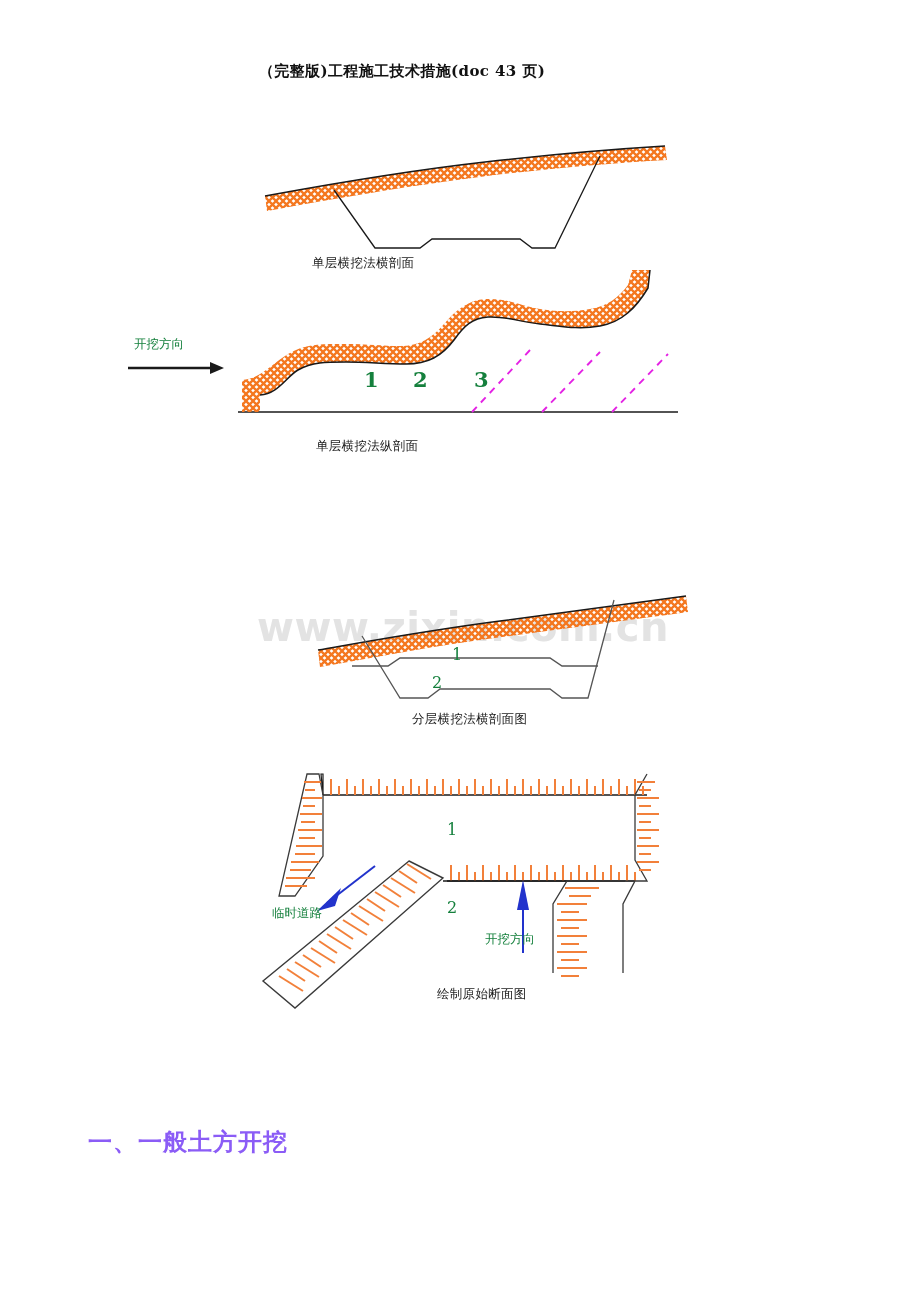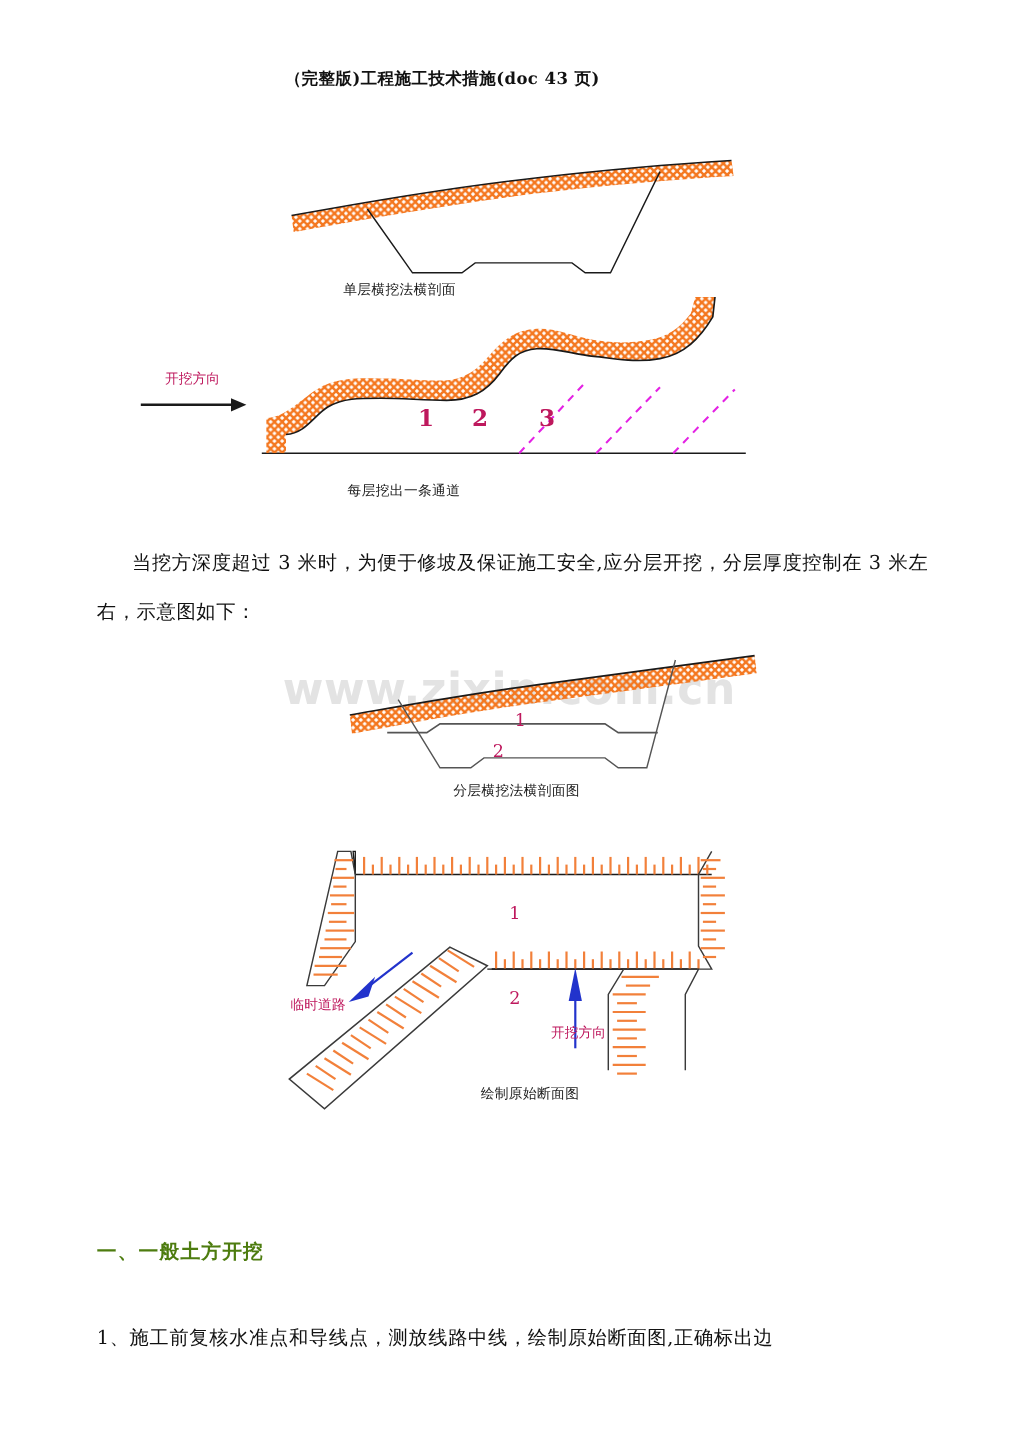--- a/index.html
+++ b/index.html
@@ -46,46 +46,45 @@
     letter-spacing: 0.6px;
     white-space: nowrap;
   }
   .para.wrap {
     white-space: normal;
   }
 
   .heading-bold {
     position: absolute;
     font-family: Liberation Mono, monospace;
-    font-size: 18px;
+    font-size: 24px;
     font-weight: bold;
-    color: #4d7c0f;
+    color: #8b5cf6;
     letter-spacing: 1px;
     white-space: nowrap;
   }
 
   
   .figure {
     position: absolute;
   }
   .fig-caption {
     position: absolute;
     font-family: Liberation Mono, monospace;
     font-size: 12.5px;
     color: #1a1a1a;
     white-space: nowrap;
     letter-spacing: 0.3px;
   }
   .fig-label {
     position: absolute;
     font-family: "DejaVu Serif", "Liberation Serif", serif;
     font-size: 16px;
-    color: #be185d;
+    color: #15803d;
     white-space: nowrap;
-    margin-left: 16px;
   }
   .fig-label.big {
     font-size: 21px;
     font-weight: bold;
   }
   .fig-label.small {
     font-family: "DejaVu Sans", "Liberation Sans", sans-serif;
     font-size: 12.5px;
   }
 
@@ -175,23 +174,22 @@
       <path d="M140,113 C158,112 166,95 178,88 C192,80 206,80 226,80
                C248,80 264,82 286,82 C308,82 322,74 334,58
                C344,44 352,36 368,35 C386,34 400,40 420,42
                C440,44 458,48 480,44 C502,40 516,26 528,6 L530,-12" fill="none" stroke="#1a1a1a" stroke-width="1.5"></path>
     </svg>
   </div>
   <div class="fig-label small" style="left:134px; top:336px;">开挖方向</div>
   <div class="fig-label big" style="left:364px; top:367px;">1</div>
   <div class="fig-label big" style="left:413px; top:367px;">2</div>
   <div class="fig-label big" style="left:474px; top:367px;">3</div>
-  <div class="fig-caption" style="left:316px; top:438px;">每层挖出一条通道</div>
-
-  <div class="para wrap" style="left:88px; top:490px; width:790px; text-indent:32px;">当挖方深度超过 3 米时，为便于修坡及保证施工安全,应分层开挖，分层厚度控制在 3 米左右，示意图如下：</div>
+  <div class="fig-caption" style="left:316px; top:438px;">单层横挖法纵剖面</div>
+
 
   <div class="watermark">www.zixin.com.cn</div>
 
   <div class="figure" style="left:300px; top:588px; z-index:2;">
     <svg width="390" height="125" viewBox="0 0 390 125">
       <defs>
         <pattern id="xhatch3" width="7" height="7" patternUnits="userSpaceOnUse">
           <path d="M0,0 L7,7 M7,0 L0,7" stroke="#F4771F" stroke-width="2.3" fill="none"></path>
         </pattern>
         <clipPath id="clipband3">
@@ -364,22 +362,21 @@
 
       <line x1="140" y1="98" x2="92" y2="135" stroke="#2233CC" stroke-width="2"></line>
       <path d="M82,143 L106,120 L100,138 Z" fill="#2233CC"></path>
 
       <line x1="288" y1="185" x2="288" y2="130" stroke="#2233CC" stroke-width="2"></line>
       <path d="M288,112 L294,142 L282,142 Z" fill="#2233CC"></path>
     </svg>
   </div>
   <div class="fig-label" style="left:447px; top:820px;">1</div>
   <div class="fig-label" style="left:447px; top:898px;">2</div>
-  <div class="fig-label small" style="left:248px; top:905px;">临时道路</div>
+  <div class="fig-label small" style="left:272px; top:905px;">临时道路</div>
   <div class="fig-label small" style="left:485px; top:931px;">开挖方向</div>
   <div class="fig-caption" style="left:437px; top:986px;">绘制原始断面图</div>
 
 
   <div class="heading-bold" style="left:88px; top:1126px;">一、一般土方开挖</div>
 
-  <div class="para" style="left:88px; top:1195px; width:810px;">1、施工前复核水准点和导线点，测放线路中线，绘制原始断面图,正确标出边</div>
 
 </div>
 
 </body></html>

